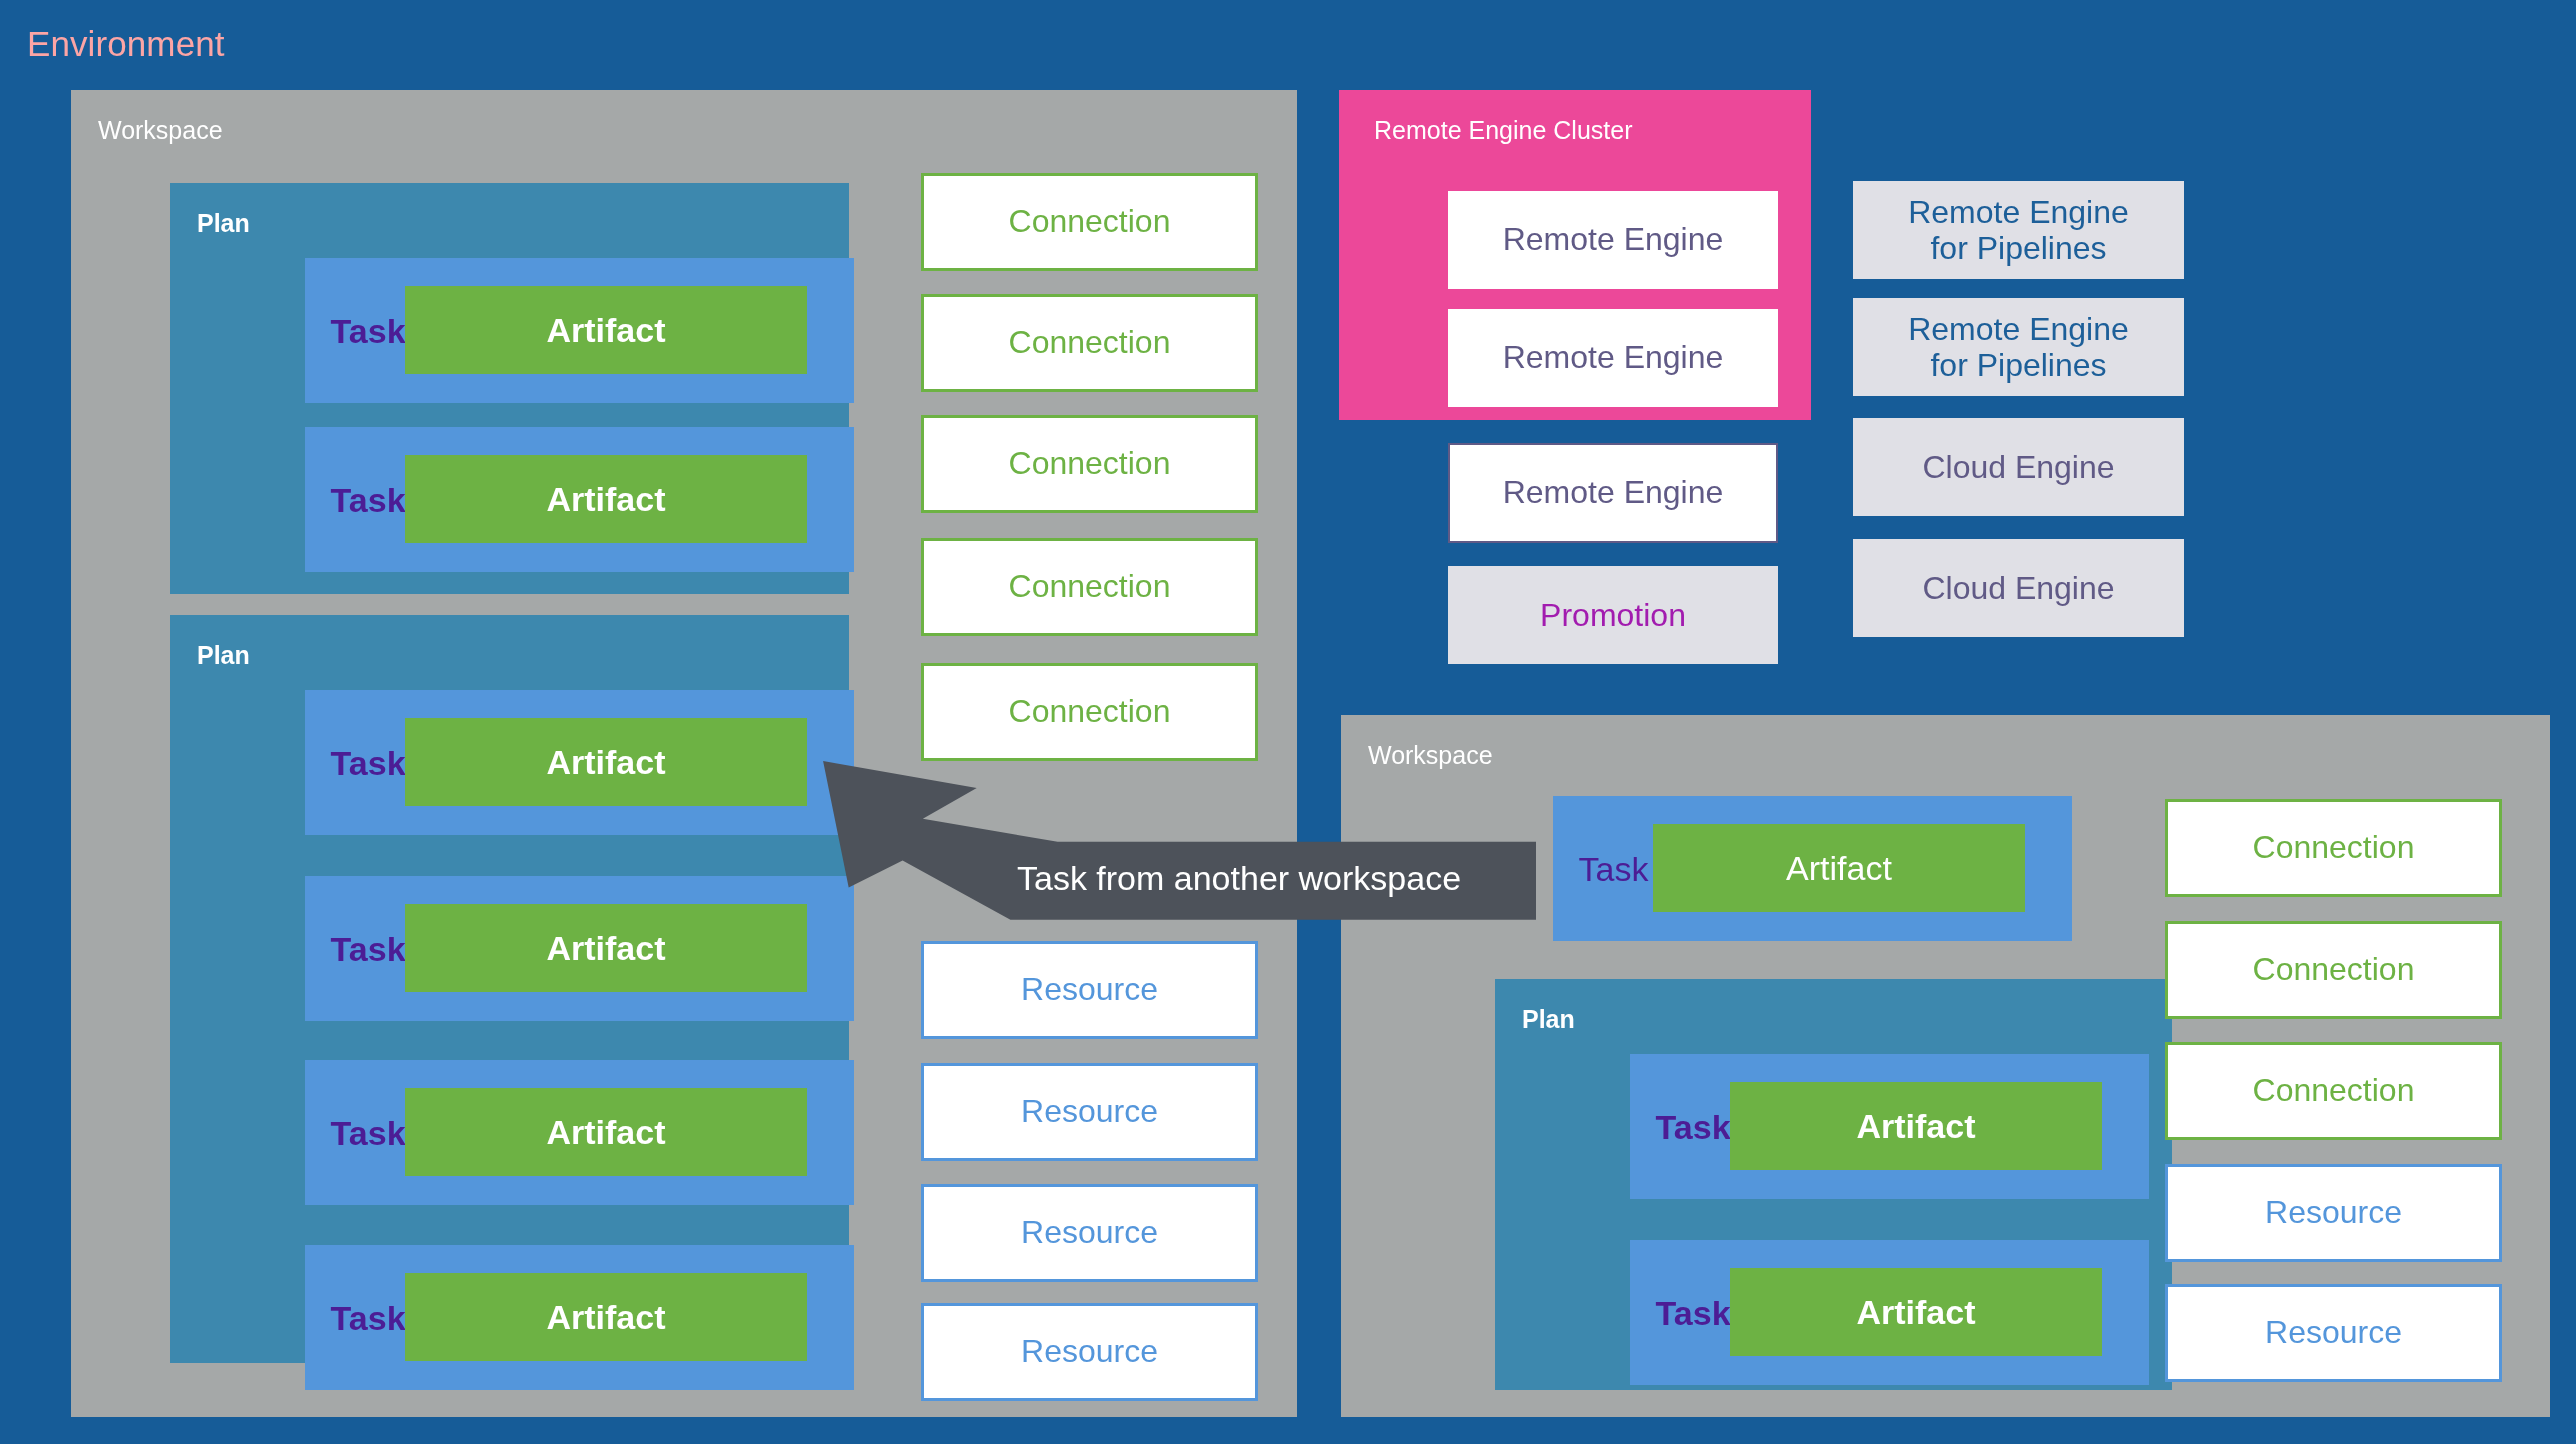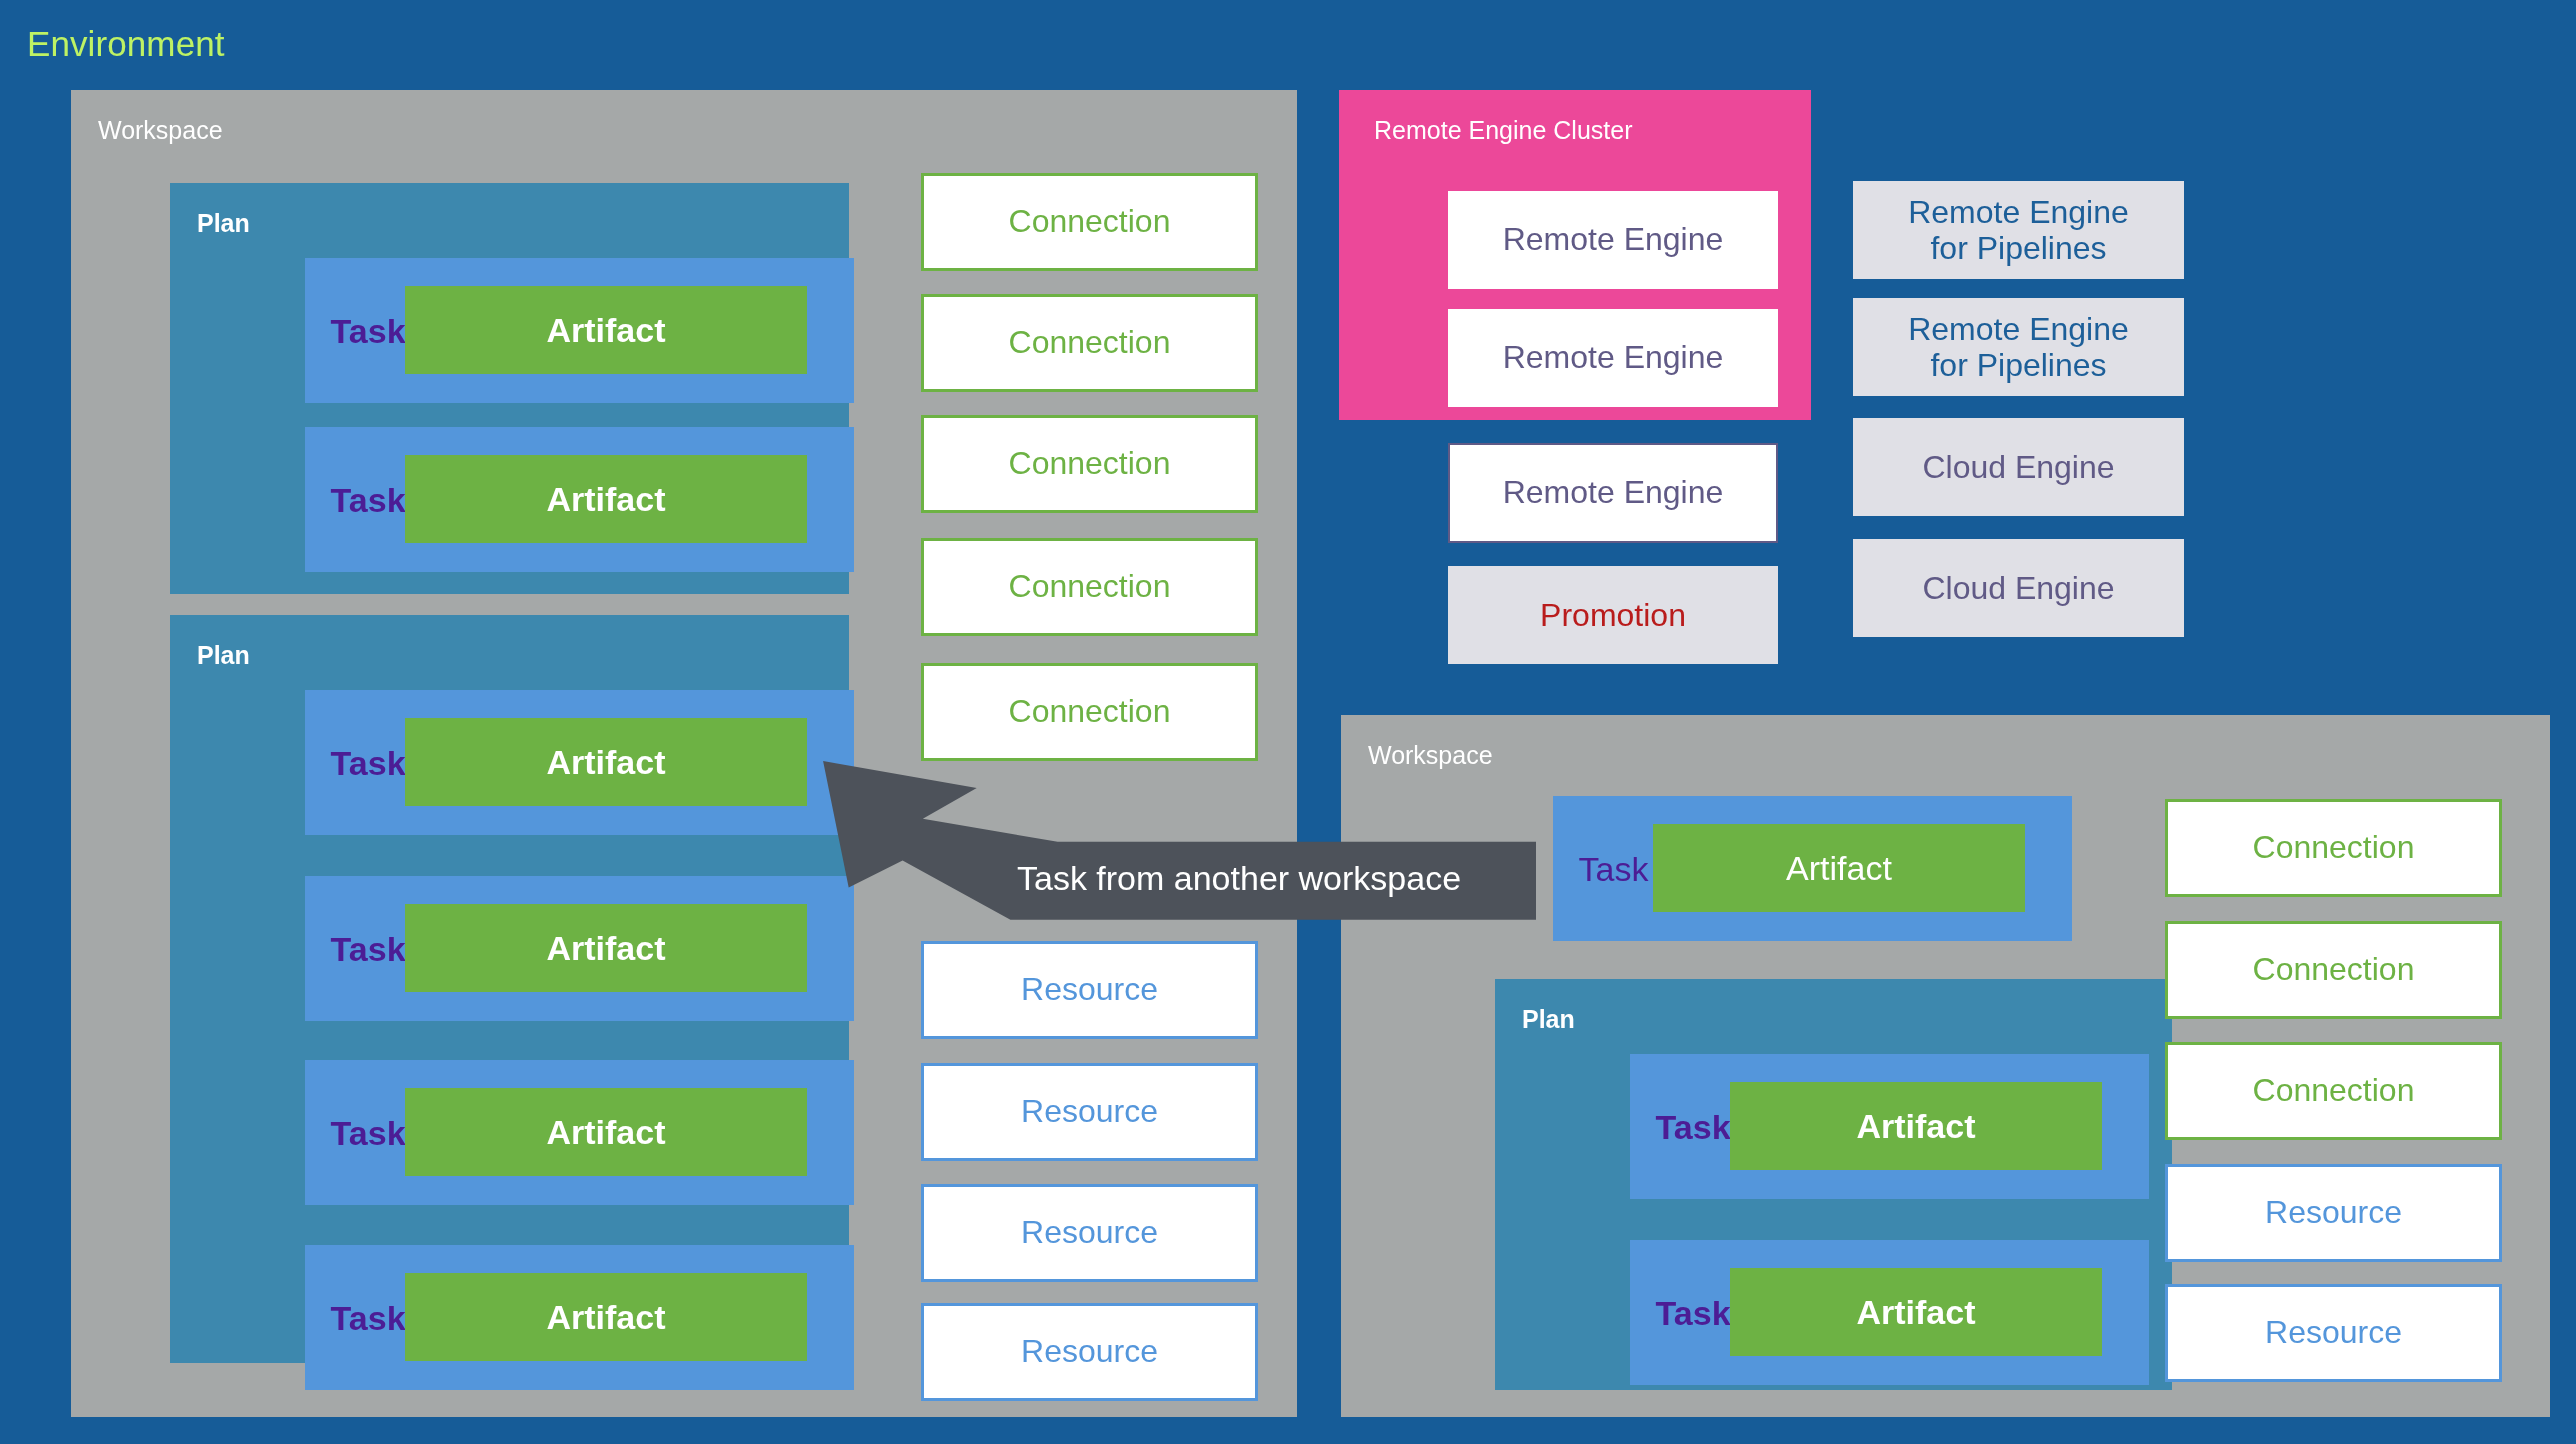--- a/index.html
+++ b/index.html
@@ -15,21 +15,21 @@
     background: #165C98;
     font-family: "Liberation Sans", sans-serif;
     overflow: hidden;
   }
 
   
   .abs { position: absolute; box-sizing: border-box; }
 
   
   .env-title {
-    color: #bef264;
+    color: #fca5a5;
     font-size: 35px;
     line-height: 1;
     letter-spacing: 0.1px;
     white-space: nowrap;
   }
   .grp-title {
     color: #ffffff;
     font-size: 25px;
     line-height: 1;
     white-space: nowrap;
@@ -116,21 +116,21 @@
     align-items: center;
     justify-content: center;
     text-align: center;
   }
   .chip-label {
     font-size: 32px;
     line-height: 1.14;
   }
   .chip-pipelines .chip-label { color: #1D5F99; }
   .chip-cloud .chip-label     { color: #605A86; }
-  .chip-promotion .chip-label { color: #b91c1c; }
+  .chip-promotion .chip-label { color: #a21caf; }
 
   
   .arrow-svg {
     position: absolute;
     left: 815px;
     top: 753px;
     width: 721px;
     height: 168px;
     pointer-events: none;
   }

